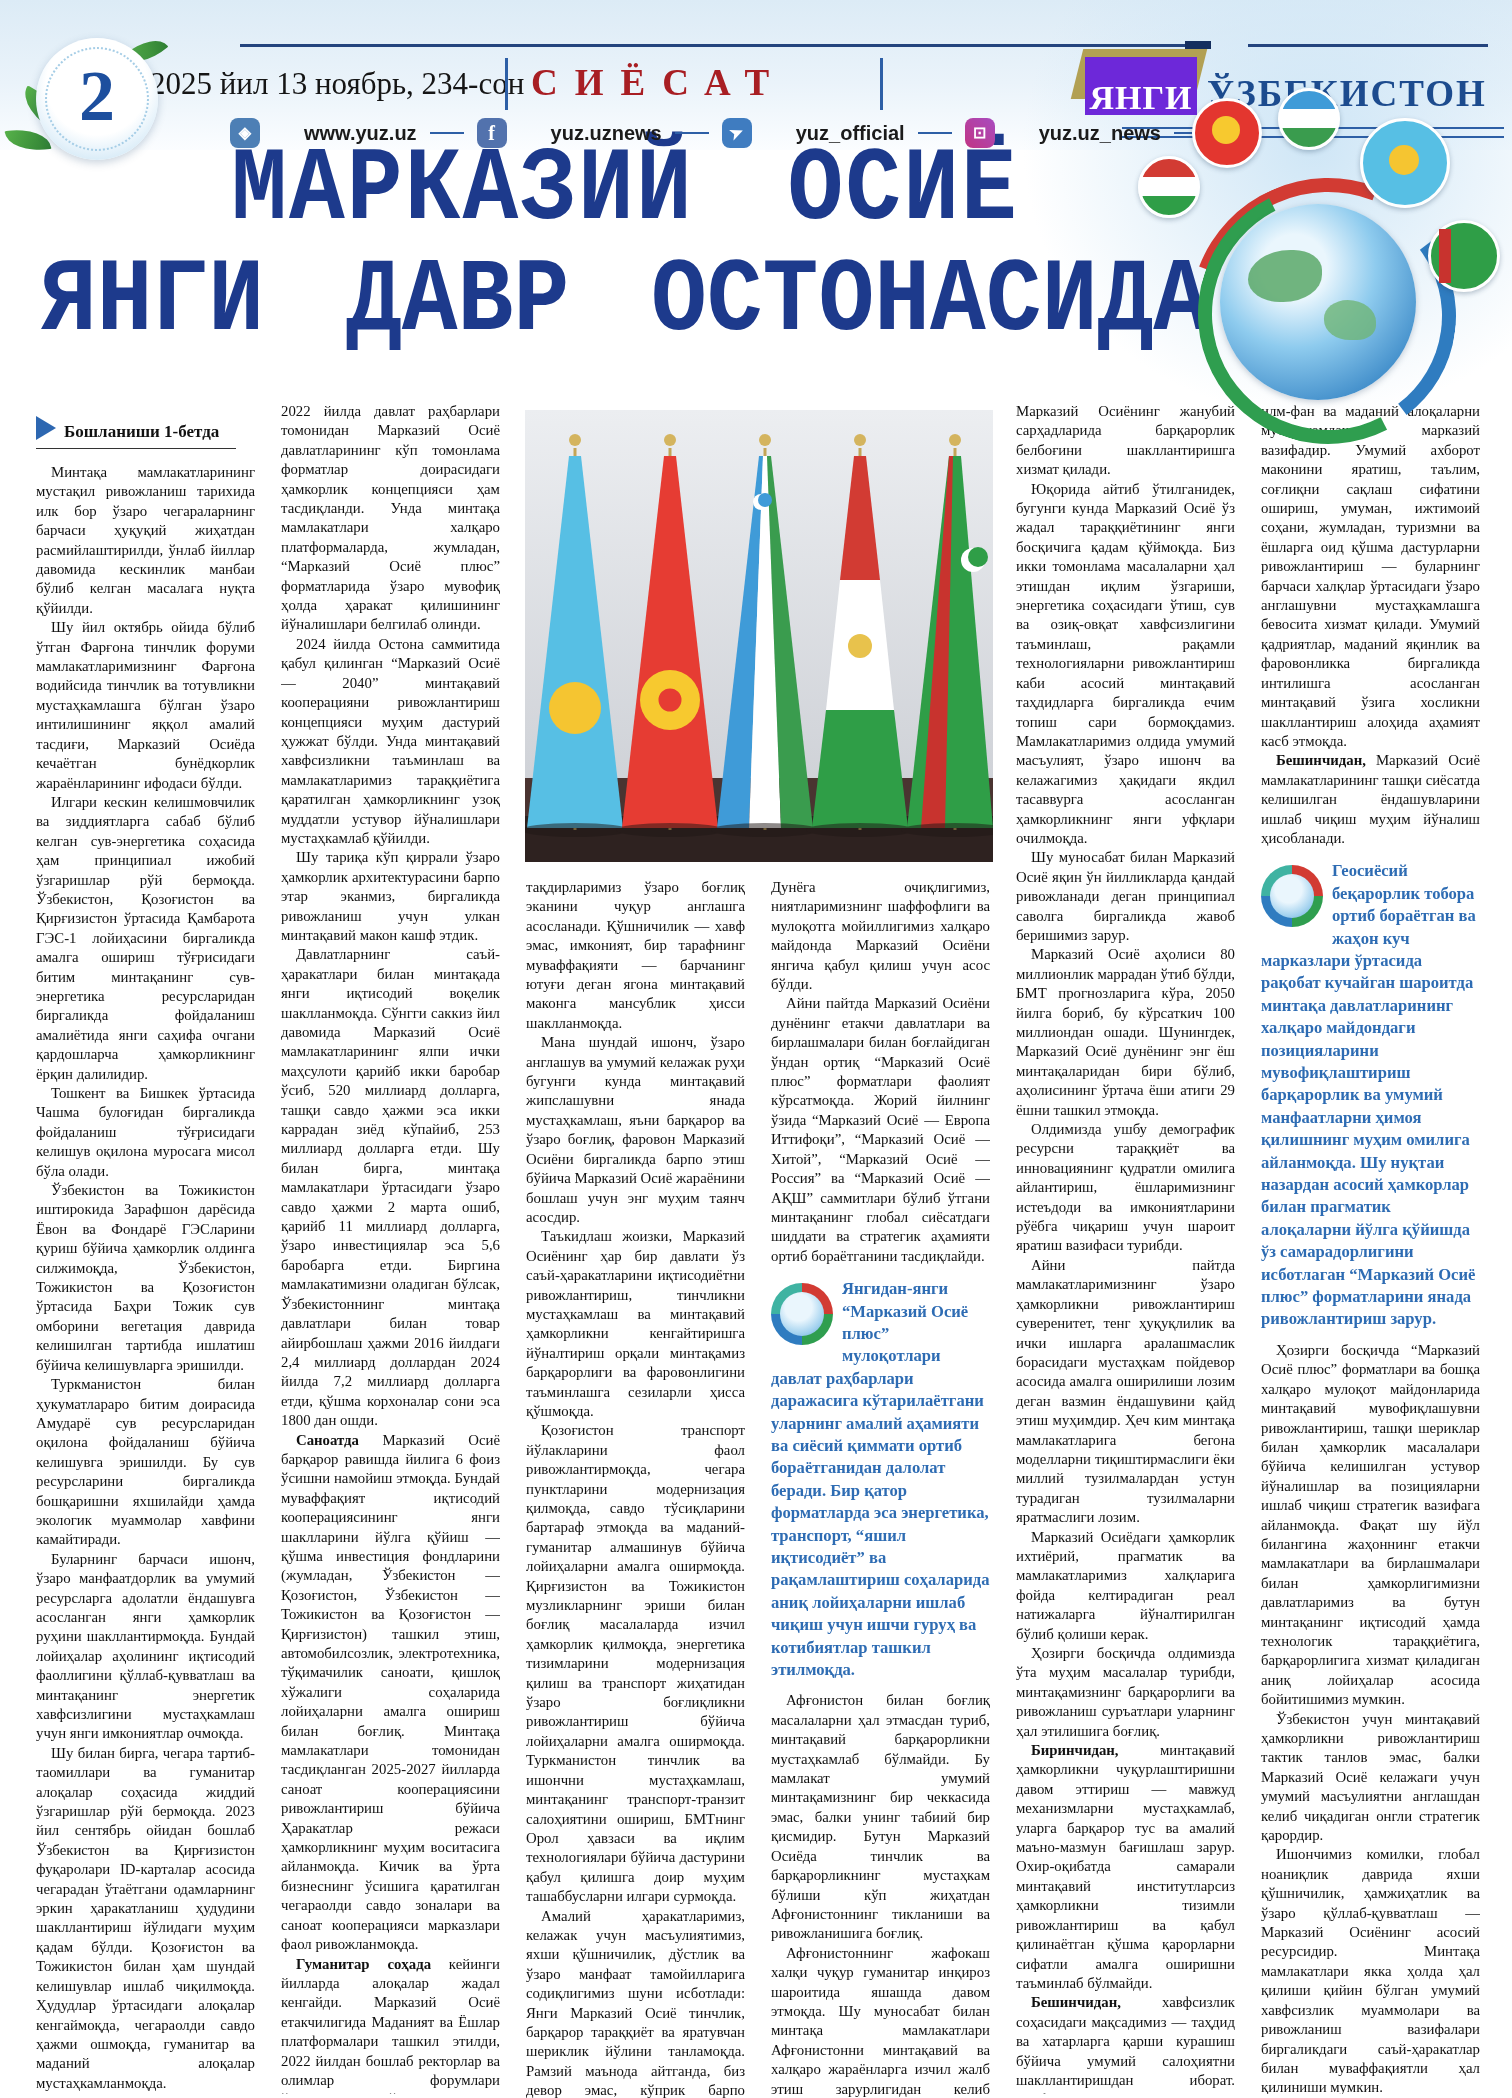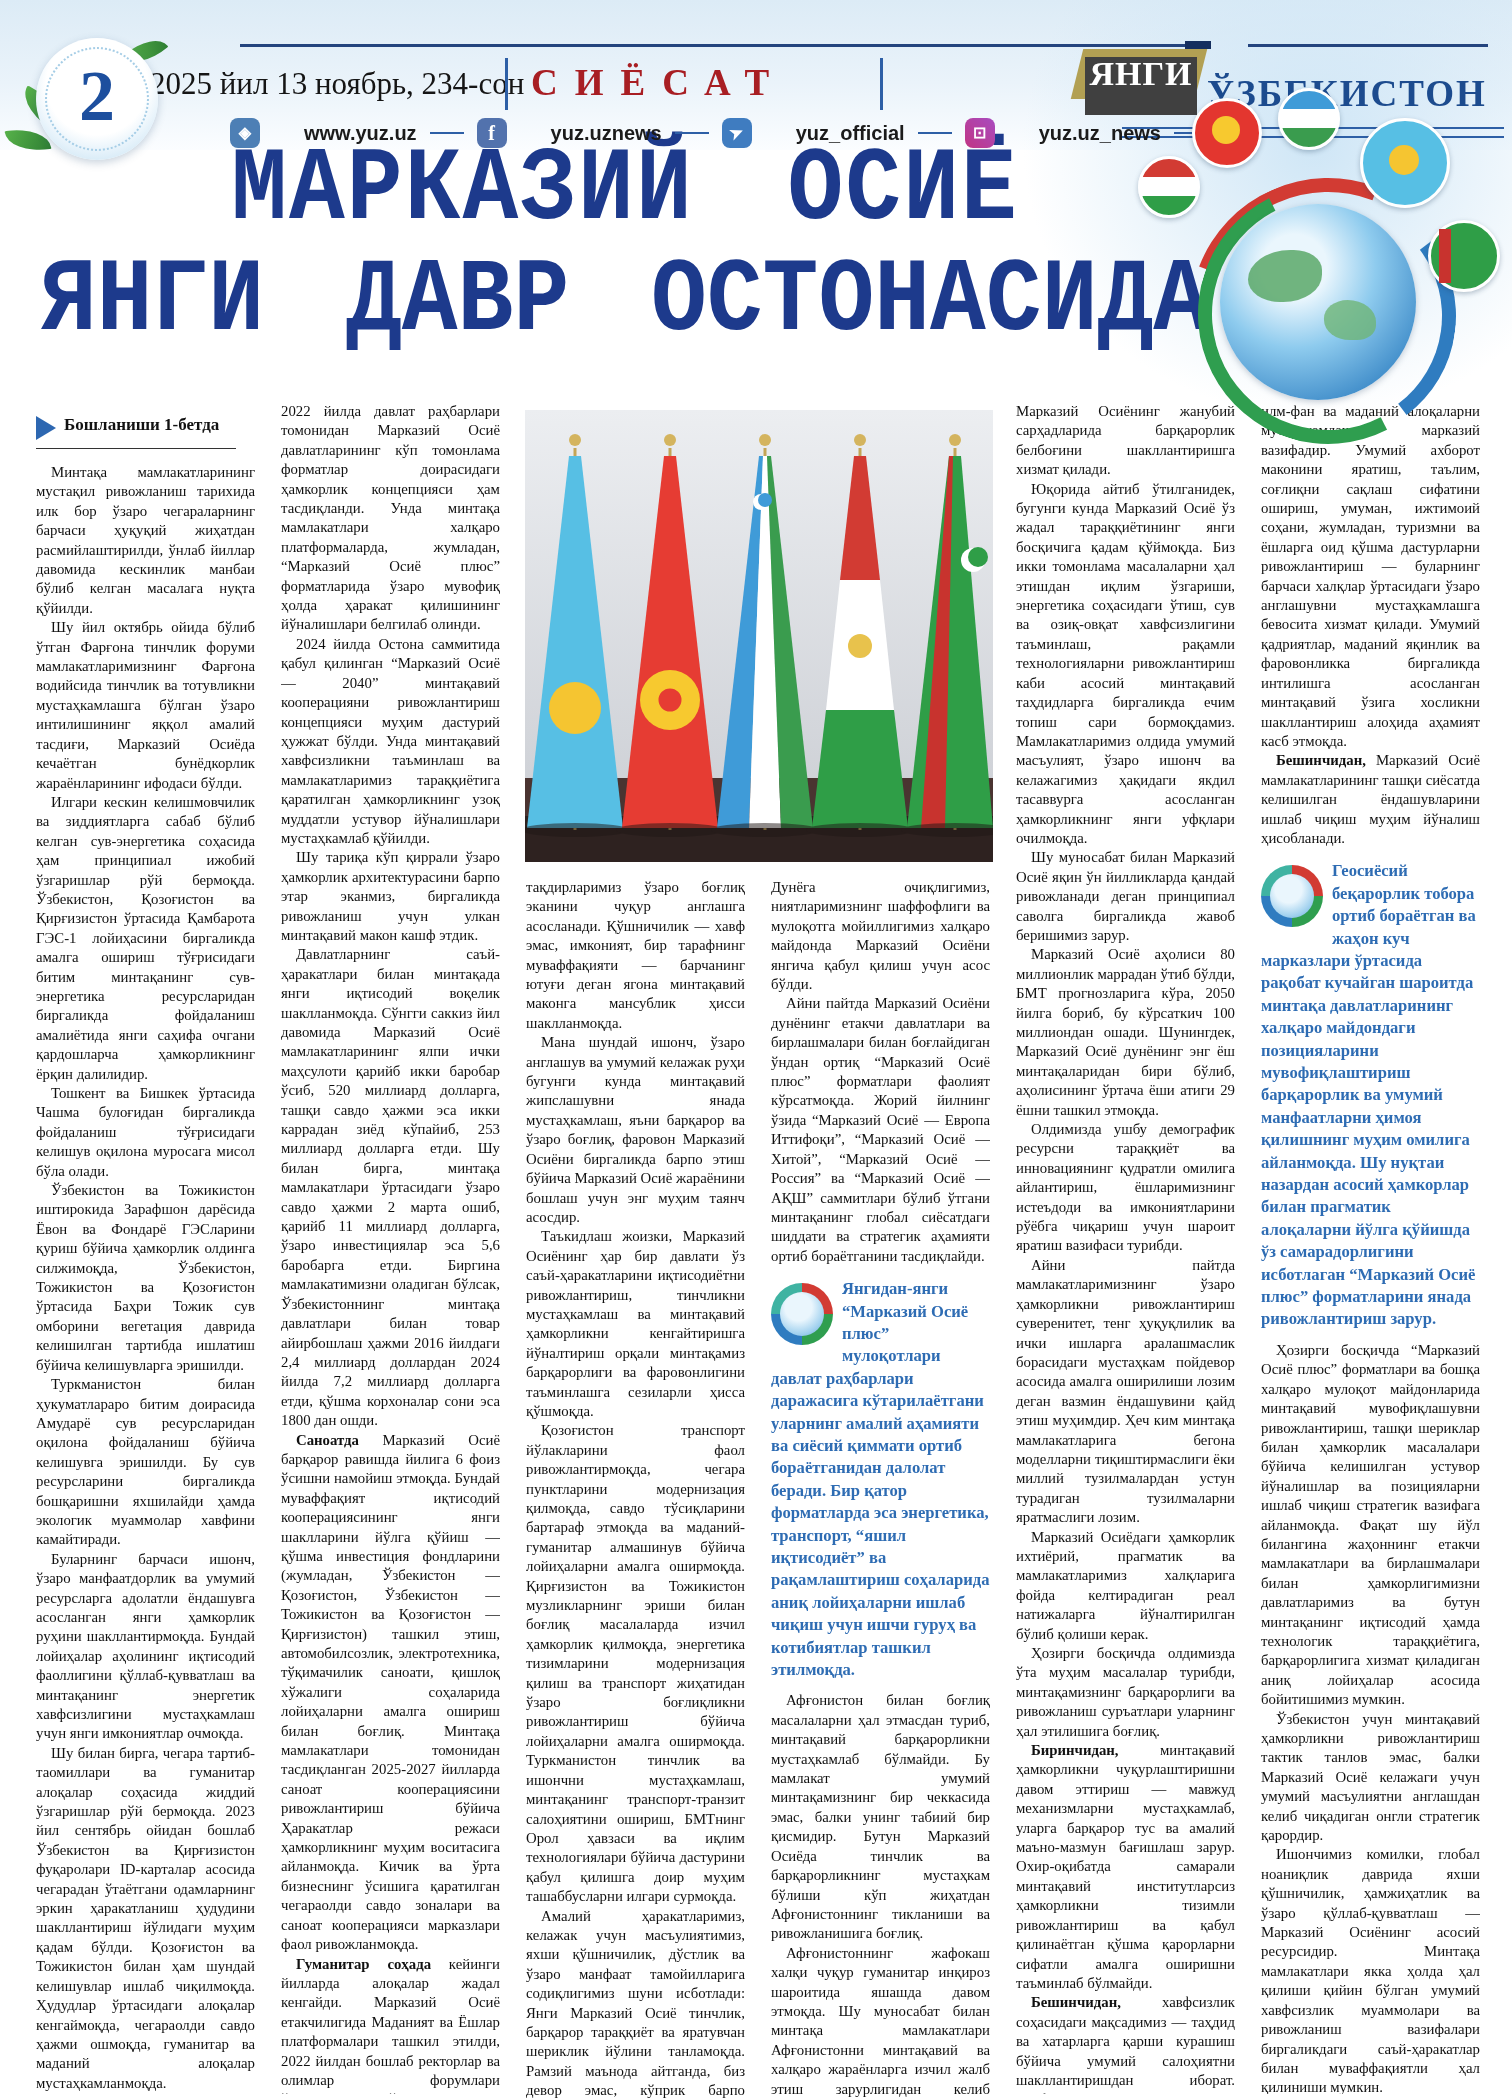--- a/index.html
+++ b/index.html
@@ -24,22 +24,22 @@
   .leaf.l2{left:6px;top:128px;width:44px;height:24px;transform:rotate(-8deg);}
   .leaf.l3{left:126px;top:40px;width:40px;height:22px;transform:rotate(-40deg);}
   .dateline{position:absolute;left:150px;top:68px;font:400 31px/1 "Liberation Serif",serif;color:#151515;}
   .vrule{position:absolute;top:58px;width:3px;height:52px;background:#2d5fa6;}
   .vrule.v1{left:505px;} .vrule.v2{left:880px;}
   .section{position:absolute;left:531px;top:64px;font:bold 37px/1 "Liberation Serif",serif;
            color:#a81e23;letter-spacing:17px;}
   .brand{position:absolute;left:1085px;top:56px;height:60px;display:flex;align-items:center;z-index:2;}
   .brand .gold{position:absolute;left:-8px;top:-7px;width:124px;height:50px;background:#b2a053;
                transform:skewX(-14deg);}
-  .brand .navybox{position:relative;width:112px;height:58px;background:#404040;display:flex;
-                  align-items:flex-start;justify-content:center;}
+  .brand .navybox{position:relative;width:112px;height:58px;background:#6d28d9;display:flex;
+                  align-items:flex-end;justify-content:center;}
   .brand .navybox span{font:bold 34px/1 "Liberation Serif",serif;color:#ffffff;letter-spacing:1px;}
   .brand .rest{font:bold 37px/1 "Liberation Serif",serif;color:#1c4b8e;letter-spacing:2px;margin-left:10px;margin-top:14px;}
   .social{position:absolute;left:230px;top:118px;display:flex;align-items:center;z-index:2;}
   .social .item{display:flex;align-items:center;}
   .social .sic{width:30px;height:30px;border-radius:8px;display:flex;align-items:center;justify-content:center;
                color:#fff;font:bold 16px/1 "Liberation Sans",sans-serif;margin-right:8px;}
   .sic.compass{background:#4d7fb5;} .sic.facebook{background:#5272ad;font-family:"Liberation Serif",serif;font-size:20px;}
   .sic.telegram{background:#3f7cc0;} .sic.telegram i{display:block;transform:rotate(-22deg);font-style:normal;}
   .sic.instagram{background:linear-gradient(45deg,#c13584,#a84bc0);}
   .sic.youtube{background:#e23b34;font-size:13px;}
@@ -79,21 +79,21 @@
   .fc.tm{left:300px;top:128px;width:66px;height:66px;background:#2f9e47;}
   .fc.tm::before{content:"";position:absolute;left:8px;top:6px;width:12px;height:54px;background:#c8332e;}
   
   .cols{position:absolute;left:36px;top:402px;width:1444px;height:1692px;}
   .col{position:absolute;top:0;width:219px;height:1692px;overflow:hidden;}
   .col.c1{left:0;} .col.c2{left:245px;} .col.c3{left:490px;padding-top:476px;}
   .col.c4{left:735px;padding-top:476px;} .col.c5{left:980px;} .col.c6{left:1225px;}
   .col p{margin:0;text-indent:15px;text-align:justify;font-size:14.8px;line-height:19.4px;color:#101010;}
   .col p.ni{text-indent:0;}
   .col p b{font-weight:bold;}
-  .lead-tag{display:flex;align-items:flex-start;border-bottom:1.5px solid #333;padding:4px 0 8px 0;margin:10px 0 14px 0;width:200px;}
+  .lead-tag{display:flex;align-items:flex-end;border-bottom:1.5px solid #333;padding:4px 0 8px 0;margin:10px 0 14px 0;width:200px;}
   .lead-tag .tri{width:0;height:0;border-left:20px solid #2d67b1;border-top:12px solid transparent;
                  border-bottom:12px solid transparent;margin-right:8px;}
   .lead-tag .tt{font:bold 17px/1 "Liberation Serif",serif;color:#111;}
   .gbox{margin:12px 0 10px 0;}
   .gbox .bi{float:left;width:62px;height:62px;border-radius:50%;margin:5px 9px 3px 0;position:relative;
             background:conic-gradient(#d23b33 0 90deg,#2f9e4f 90deg 180deg,#2f7cc0 180deg 270deg,#3fb3a2 270deg);}
   .gbox .bi::after{content:"";position:absolute;inset:9px;border-radius:50%;
             background:radial-gradient(circle at 42% 35%,#eaf6fd 0 35%,#9fd0ee 70%,#5d9fd0);}
   .gbox .bt{font:bold 16.6px/22.4px "Liberation Serif",serif;color:#2e6cb3;text-align:left;}
   

